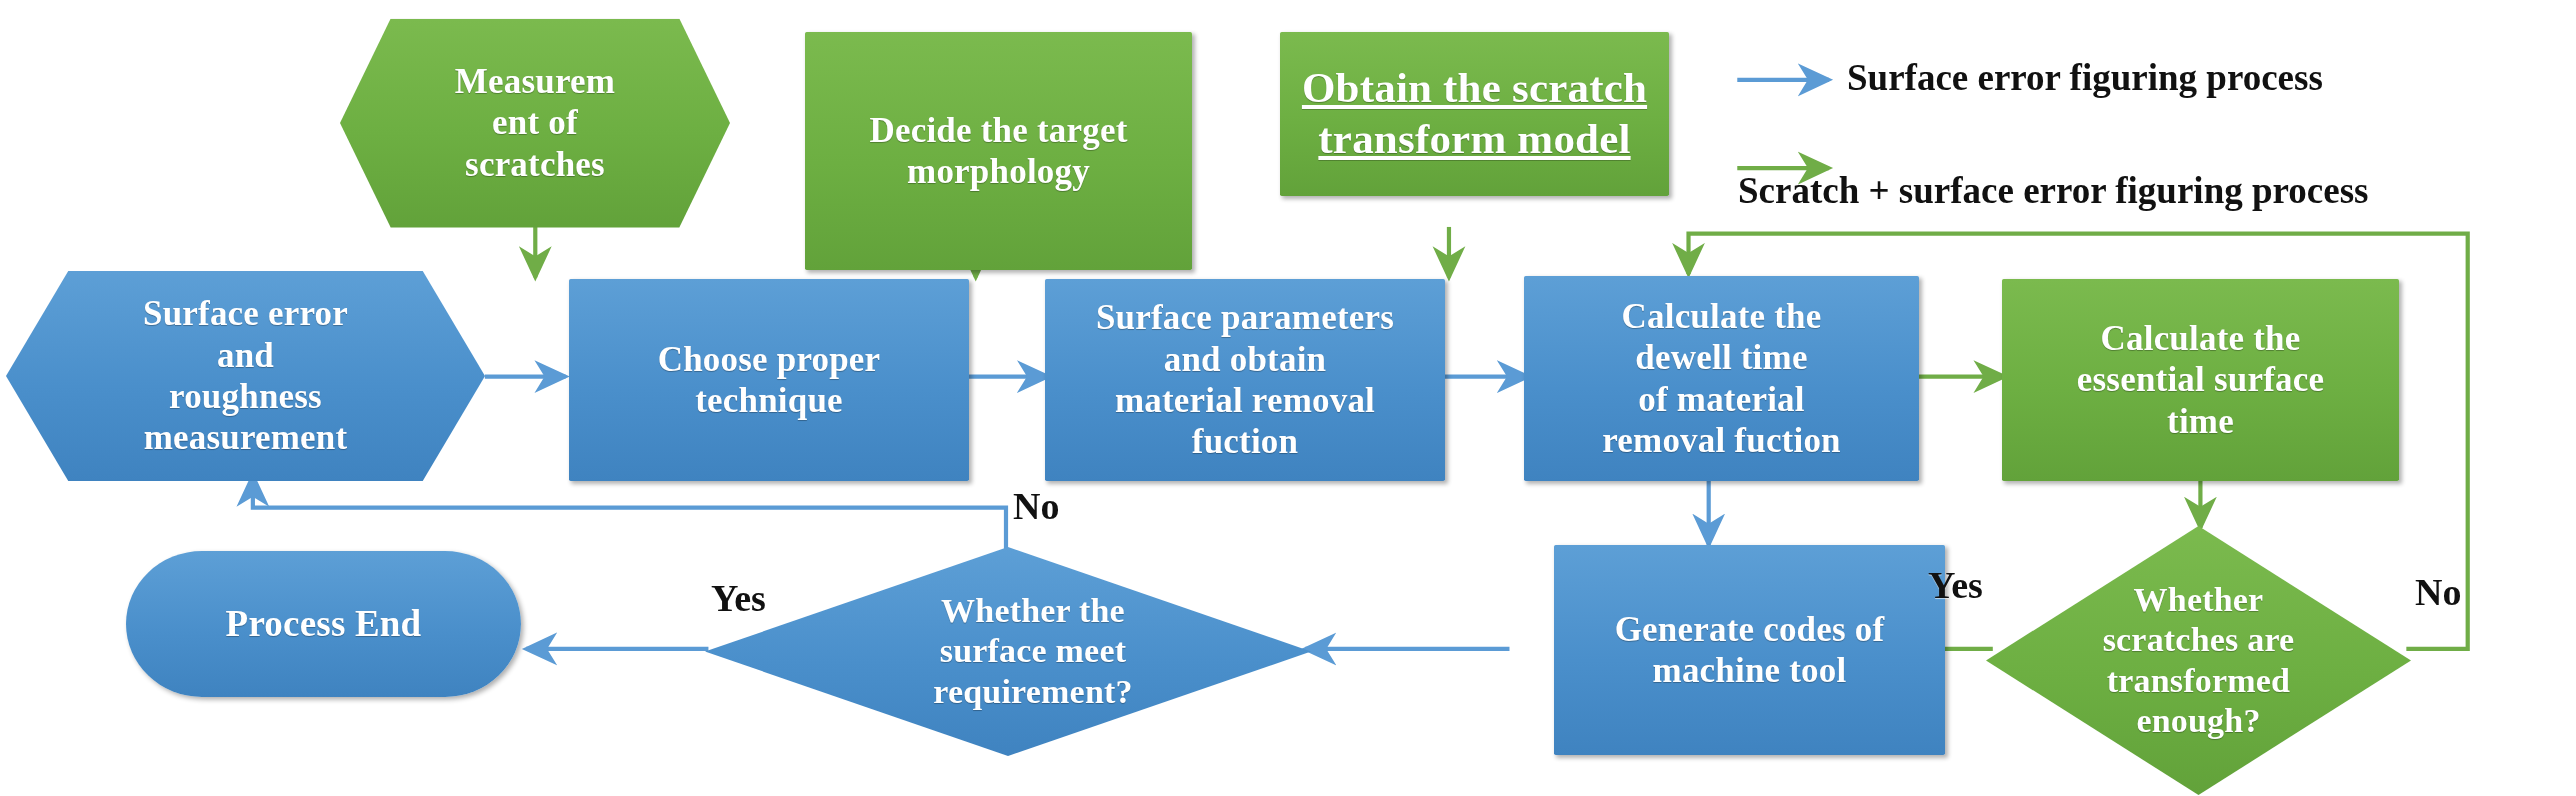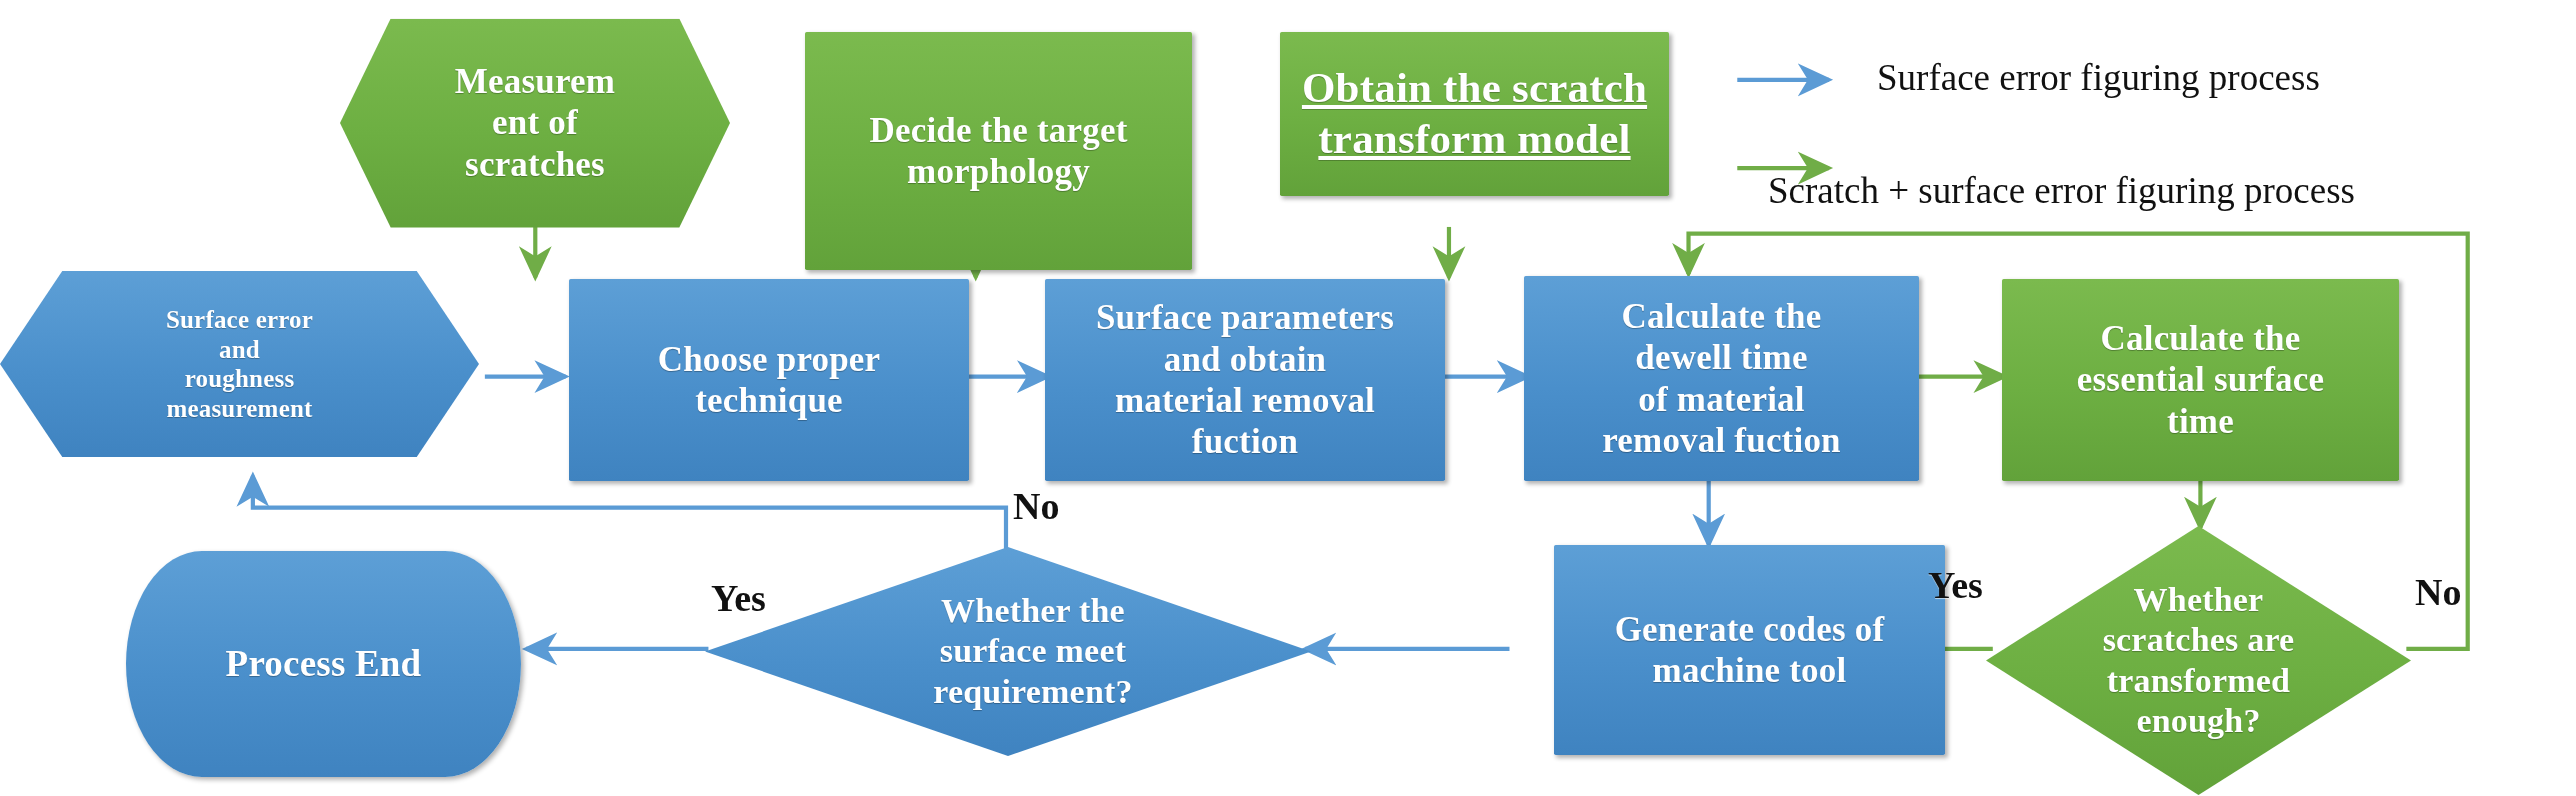--- a/index.html
+++ b/index.html
@@ -66,24 +66,23 @@
     text-shadow: 0 0.8px 0.8px rgba(255,255,255,0.6);
   }
   .legend-row {
     position: absolute;
     display: flex;
     align-items: center;
     white-space: nowrap;
   }
   .legend-text {
     color: #111111;
-    font-weight: normal;
+    font-weight: bold;
     font-family: "Liberation Serif", "DejaVu Serif", serif;
     font-size: 37px;
-    margin-left: 30px;
     text-shadow: 0 0.8px 0.8px rgba(255,255,255,0.55);
   }
   .legend-swatch { width: 109px; height: 25px; flex: 0 0 auto; }
 </style>
 </head>
 <body>
 
 <div id="canvas">
 
   <svg id="wires" viewBox="0 0 3063 947" xmlns="http://www.w3.org/2000/svg">
@@ -148,21 +147,21 @@
     </div>
   </div>
 
   <div class="node rect green" style="left:1280px; top:32px; width:389px; height:164px; font-size:43px;text-decoration:underline;">
     <div>
       <div>Obtain the scratch</div>
       <div>transform model</div>
     </div>
   </div>
 
-  <div class="node hexa blue" style="left:0; top:271px; width:479px; height:186px; font-size:25px;">
+  <div class="node hexa blue" style="left:6px; top:271px; width:479px; height:210px; font-size:35px;">
     <div>
       <div>Surface error</div>
       <div>and</div>
       <div>roughness</div>
       <div>measurement</div>
     </div>
   </div>
 
   <div class="node rect blue" style="left:569px; top:279px; width:400px; height:202px; font-size:35px;">
     <div>
@@ -190,21 +189,21 @@
   </div>
 
   <div class="node rect green" style="left:2002px; top:279px; width:397px; height:202px; font-size:35px;">
     <div>
       <div>Calculate the</div>
       <div>essential surface</div>
       <div>time</div>
     </div>
   </div>
 
-  <div class="node cylinder blue" style="left:126px; top:551px; width:395px; height:226px; font-size:37px;">
+  <div class="node cylinder blue" style="left:126px; top:551px; width:395px; height:146px; font-size:37px;">
     <div>
       <div>Process End</div>
     </div>
   </div>
 
   <div class="node diamond blue" style="left:705px; top:547px; width:606px; height:209px; font-size:34px;">
     <div style="padding:0 0 0 50px;">
       <div>Whether the</div>
       <div>surface meet</div>
       <div>requirement?</div>

